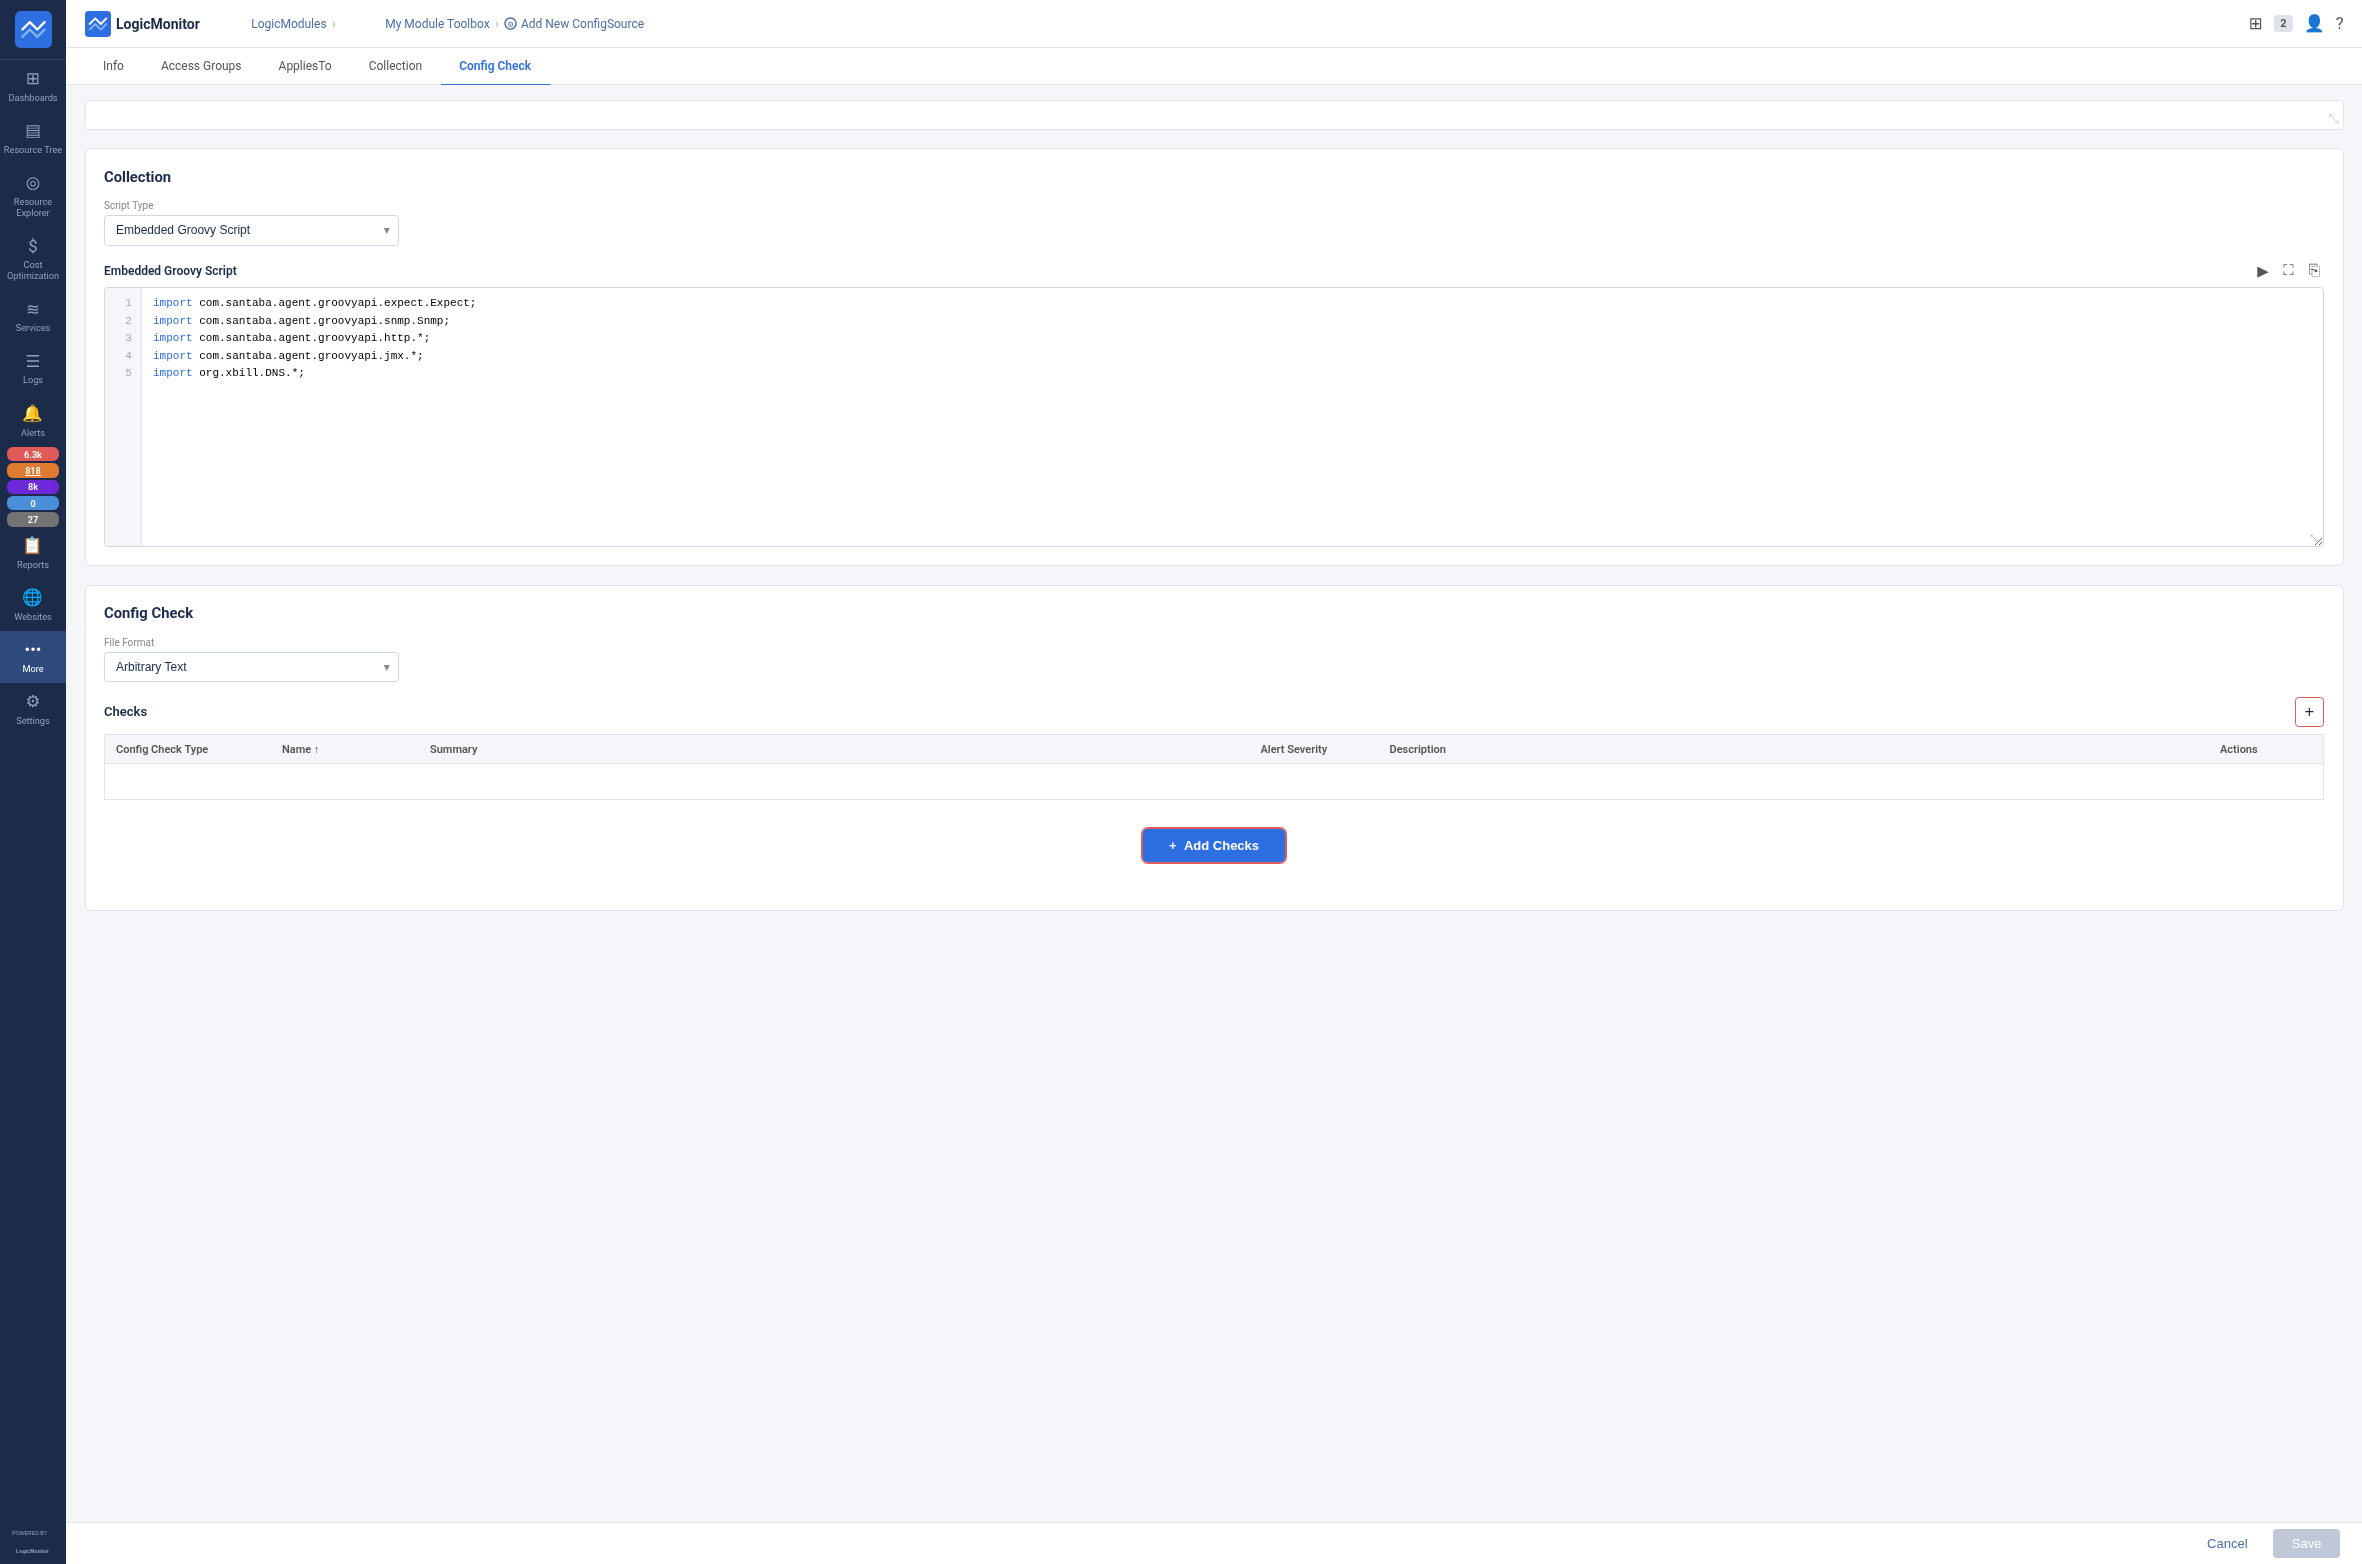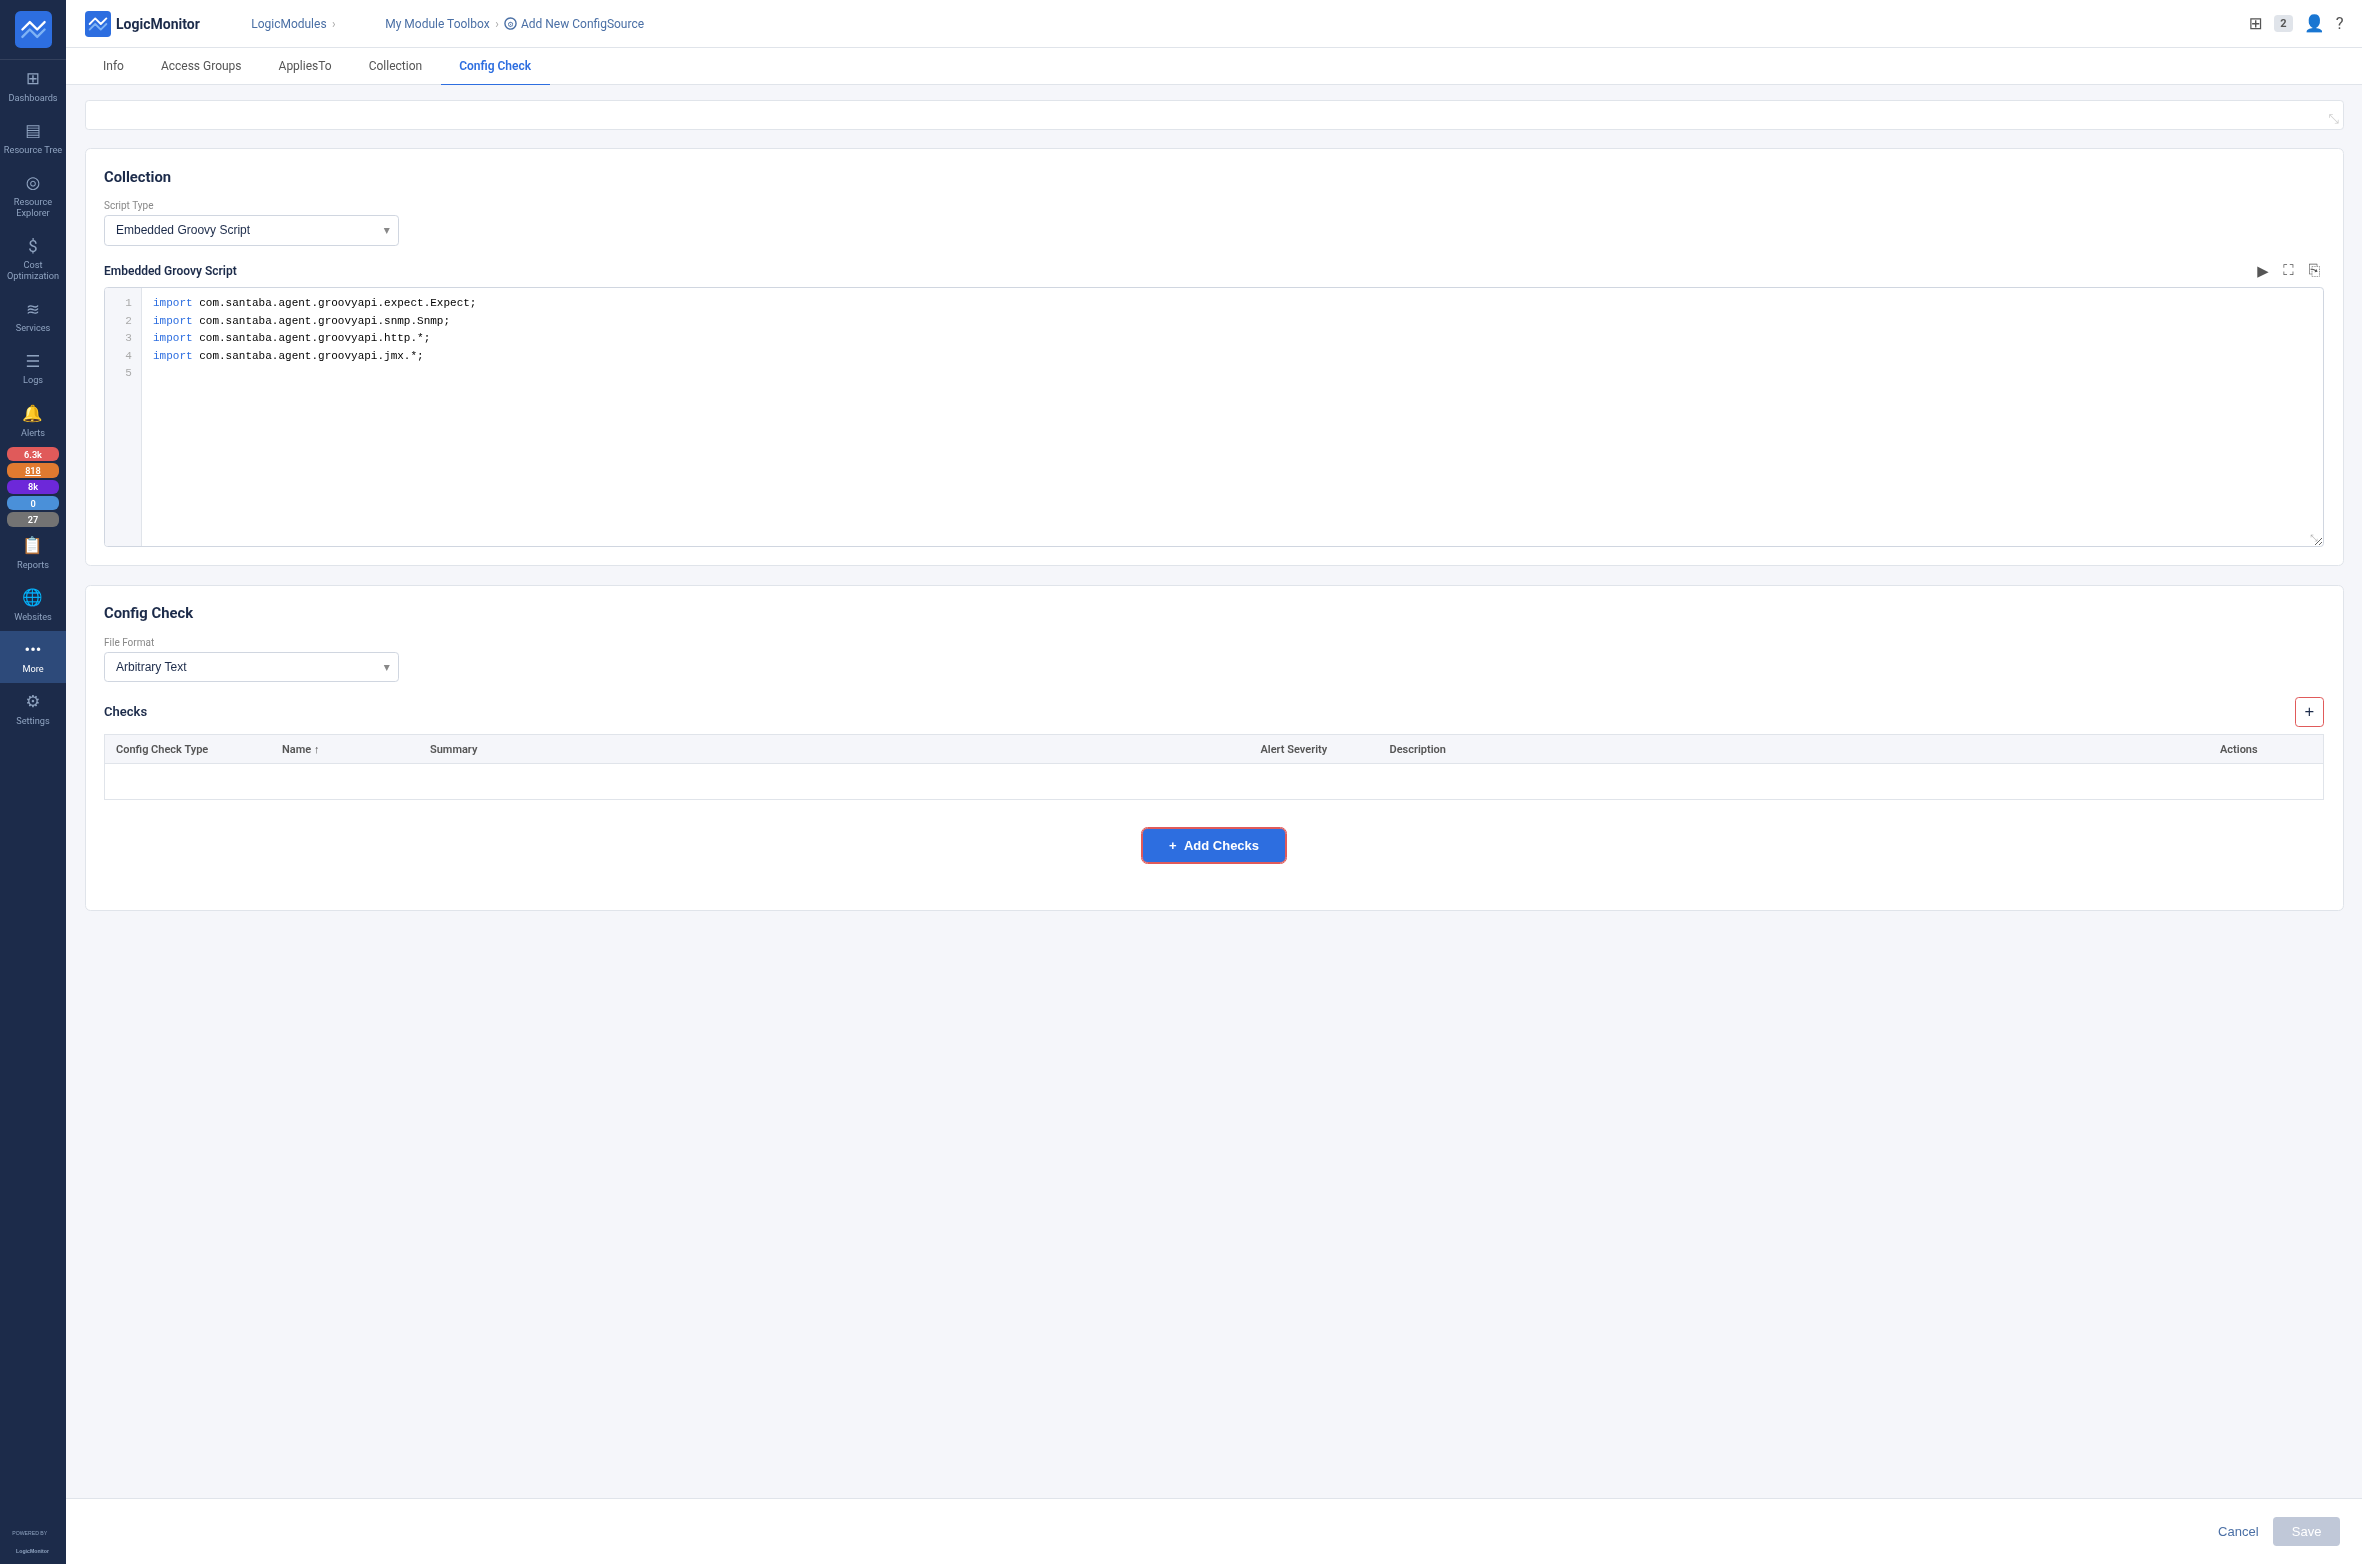--- a/index.html
+++ b/index.html
@@ -291,21 +291,22 @@
       position: fixed;
       bottom: 0;
       right: 0;
       left: 66px;
       background: #fff;
       border-top: 0.9px solid #e0e4ea;
       display: flex;
       align-items: center;
       justify-content: flex-end;
       padding: 11px 22px;
-      height: 66px;
+      gap: 11px;
+      height: 42px;
     }
     .btn-cancel {
       background: none;
       border: none;
       color: #4a6fa5;
       font-size: 13px;
       cursor: pointer;
       padding: 7.4px 14.8px;
     }
     .btn-save {
@@ -467,20 +468,21 @@
             <div>2</div>
             <div>3</div>
             <div>4</div>
             <div>5</div>
           </div>
           <div class="code-lines">
             <div class="code-line"><span class="kw">import</span> com.santaba.agent.groovyapi.expect.Expect;</div>
             <div class="code-line"><span class="kw">import</span> com.santaba.agent.groovyapi.snmp.Snmp;</div>
             <div class="code-line"><span class="kw">import</span> com.santaba.agent.groovyapi.http.*;</div>
             <div class="code-line"><span class="kw">import</span> com.santaba.agent.groovyapi.jmx.*;</div>
+            <div class="code-line"><span class="kw">import</span> org.xbill.DNS.*;</div>
           </div>
         </div>
         <span class="code-resize-handle">⤡</span>
       </div>
     </div>
 
     <div class="section">
       <div class="section-title">Config Check</div>
 
       <div class="field-label">File Format</div>

